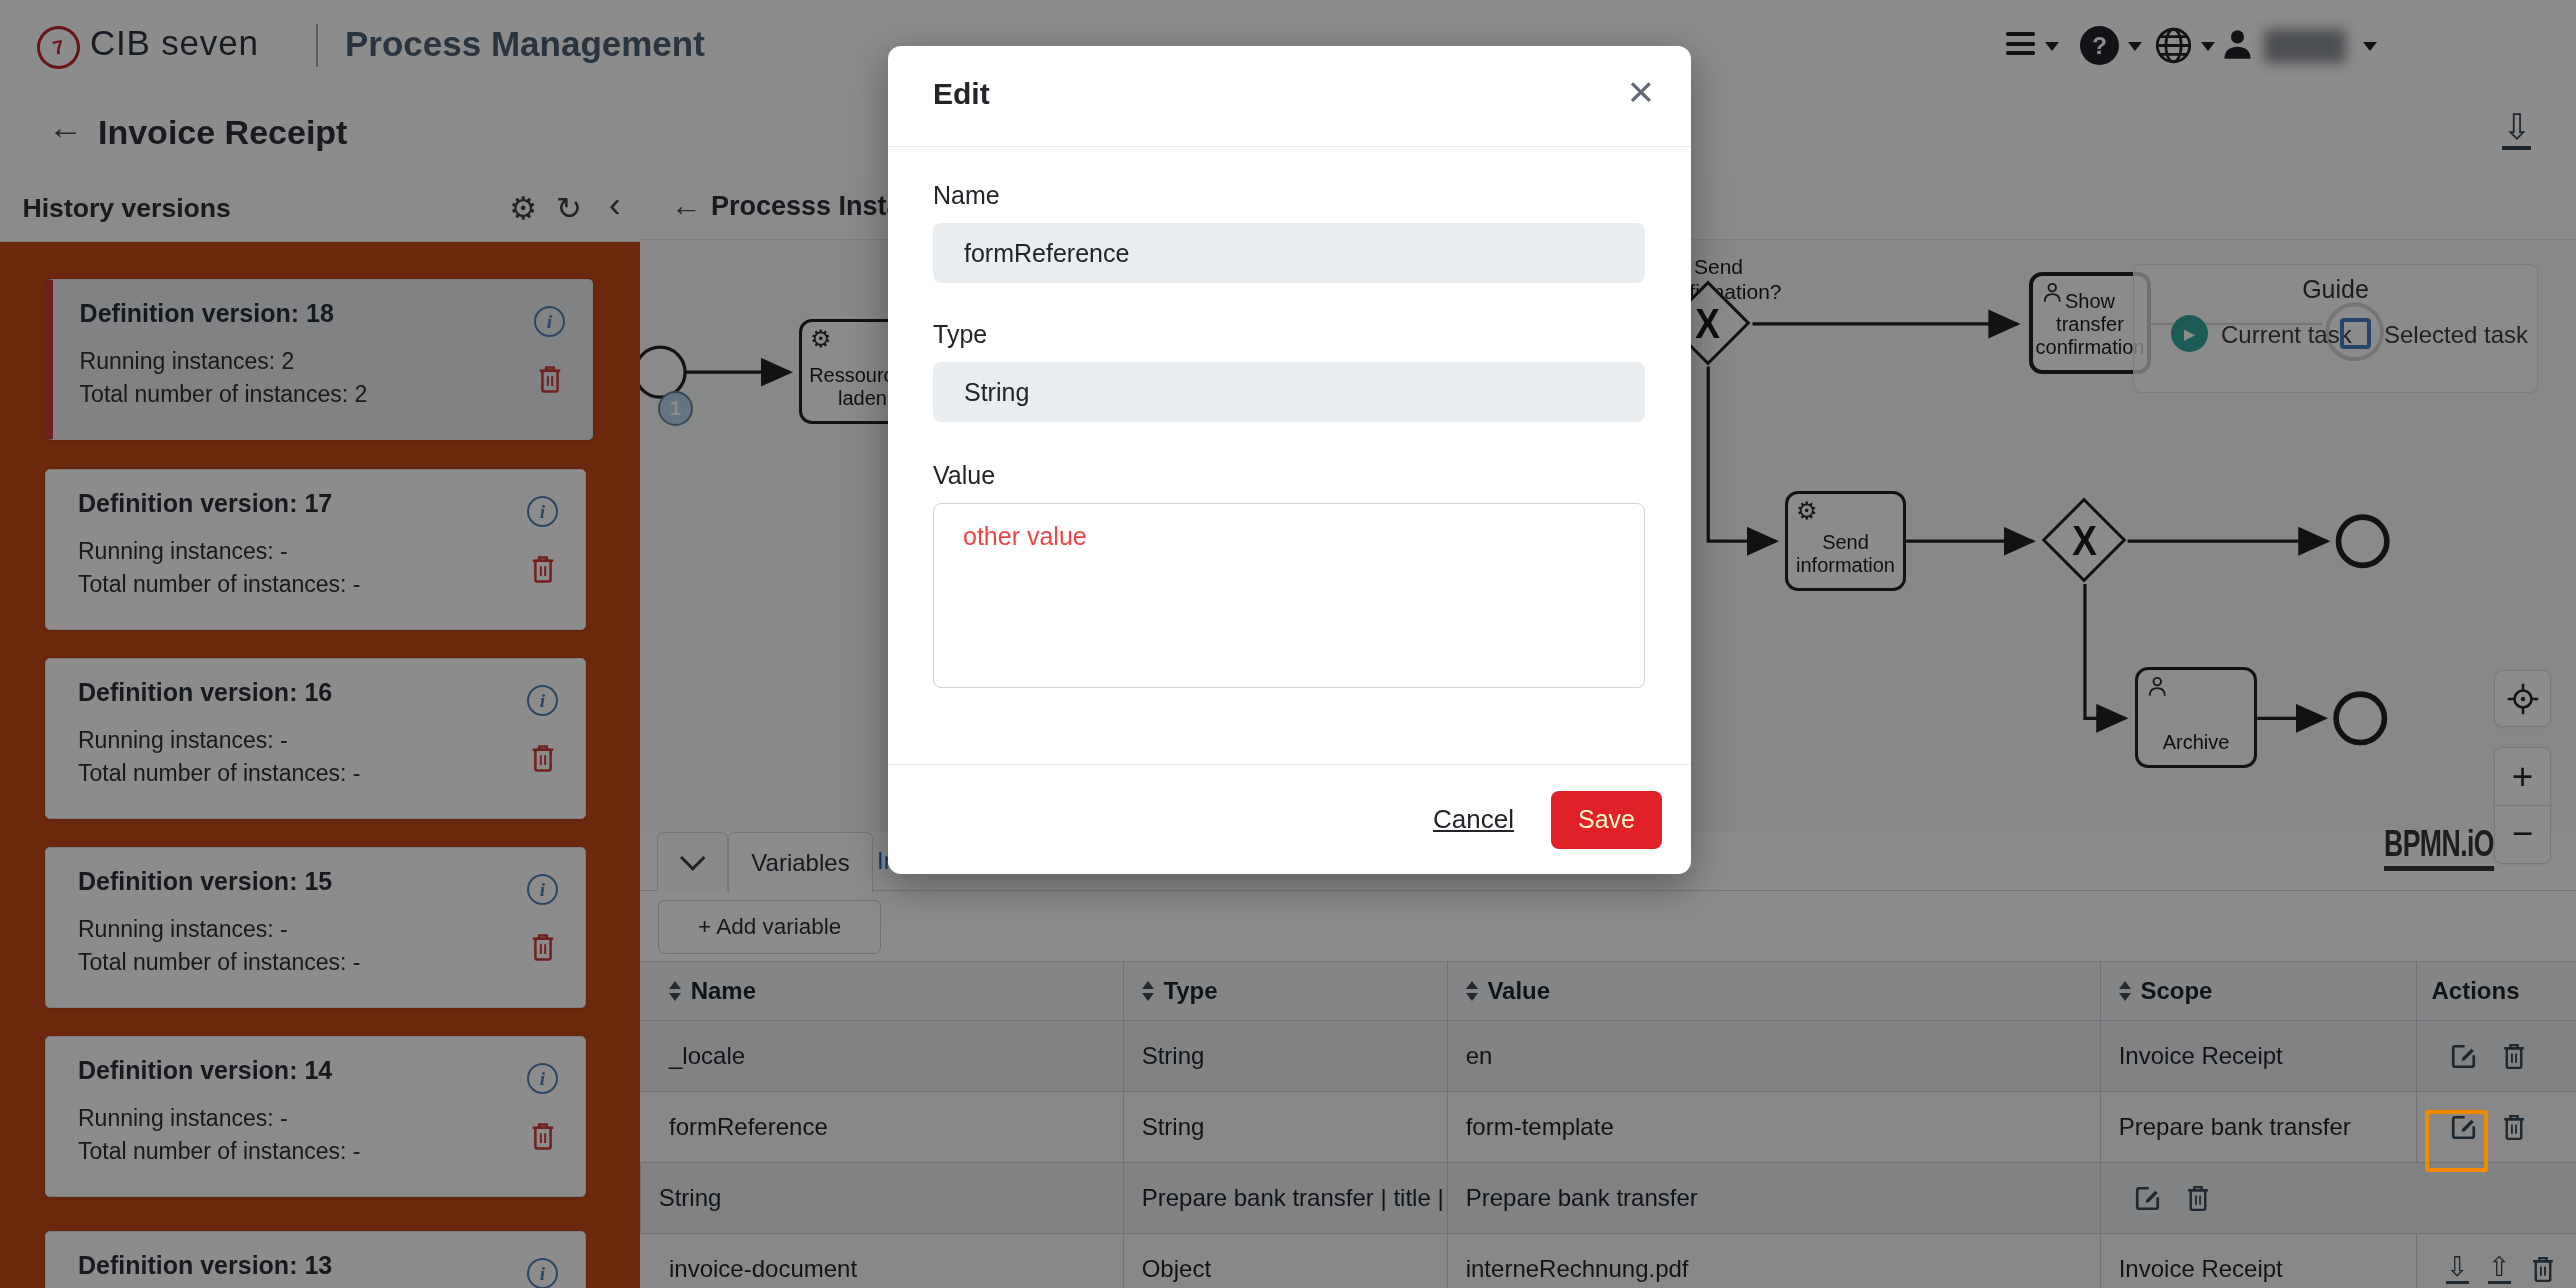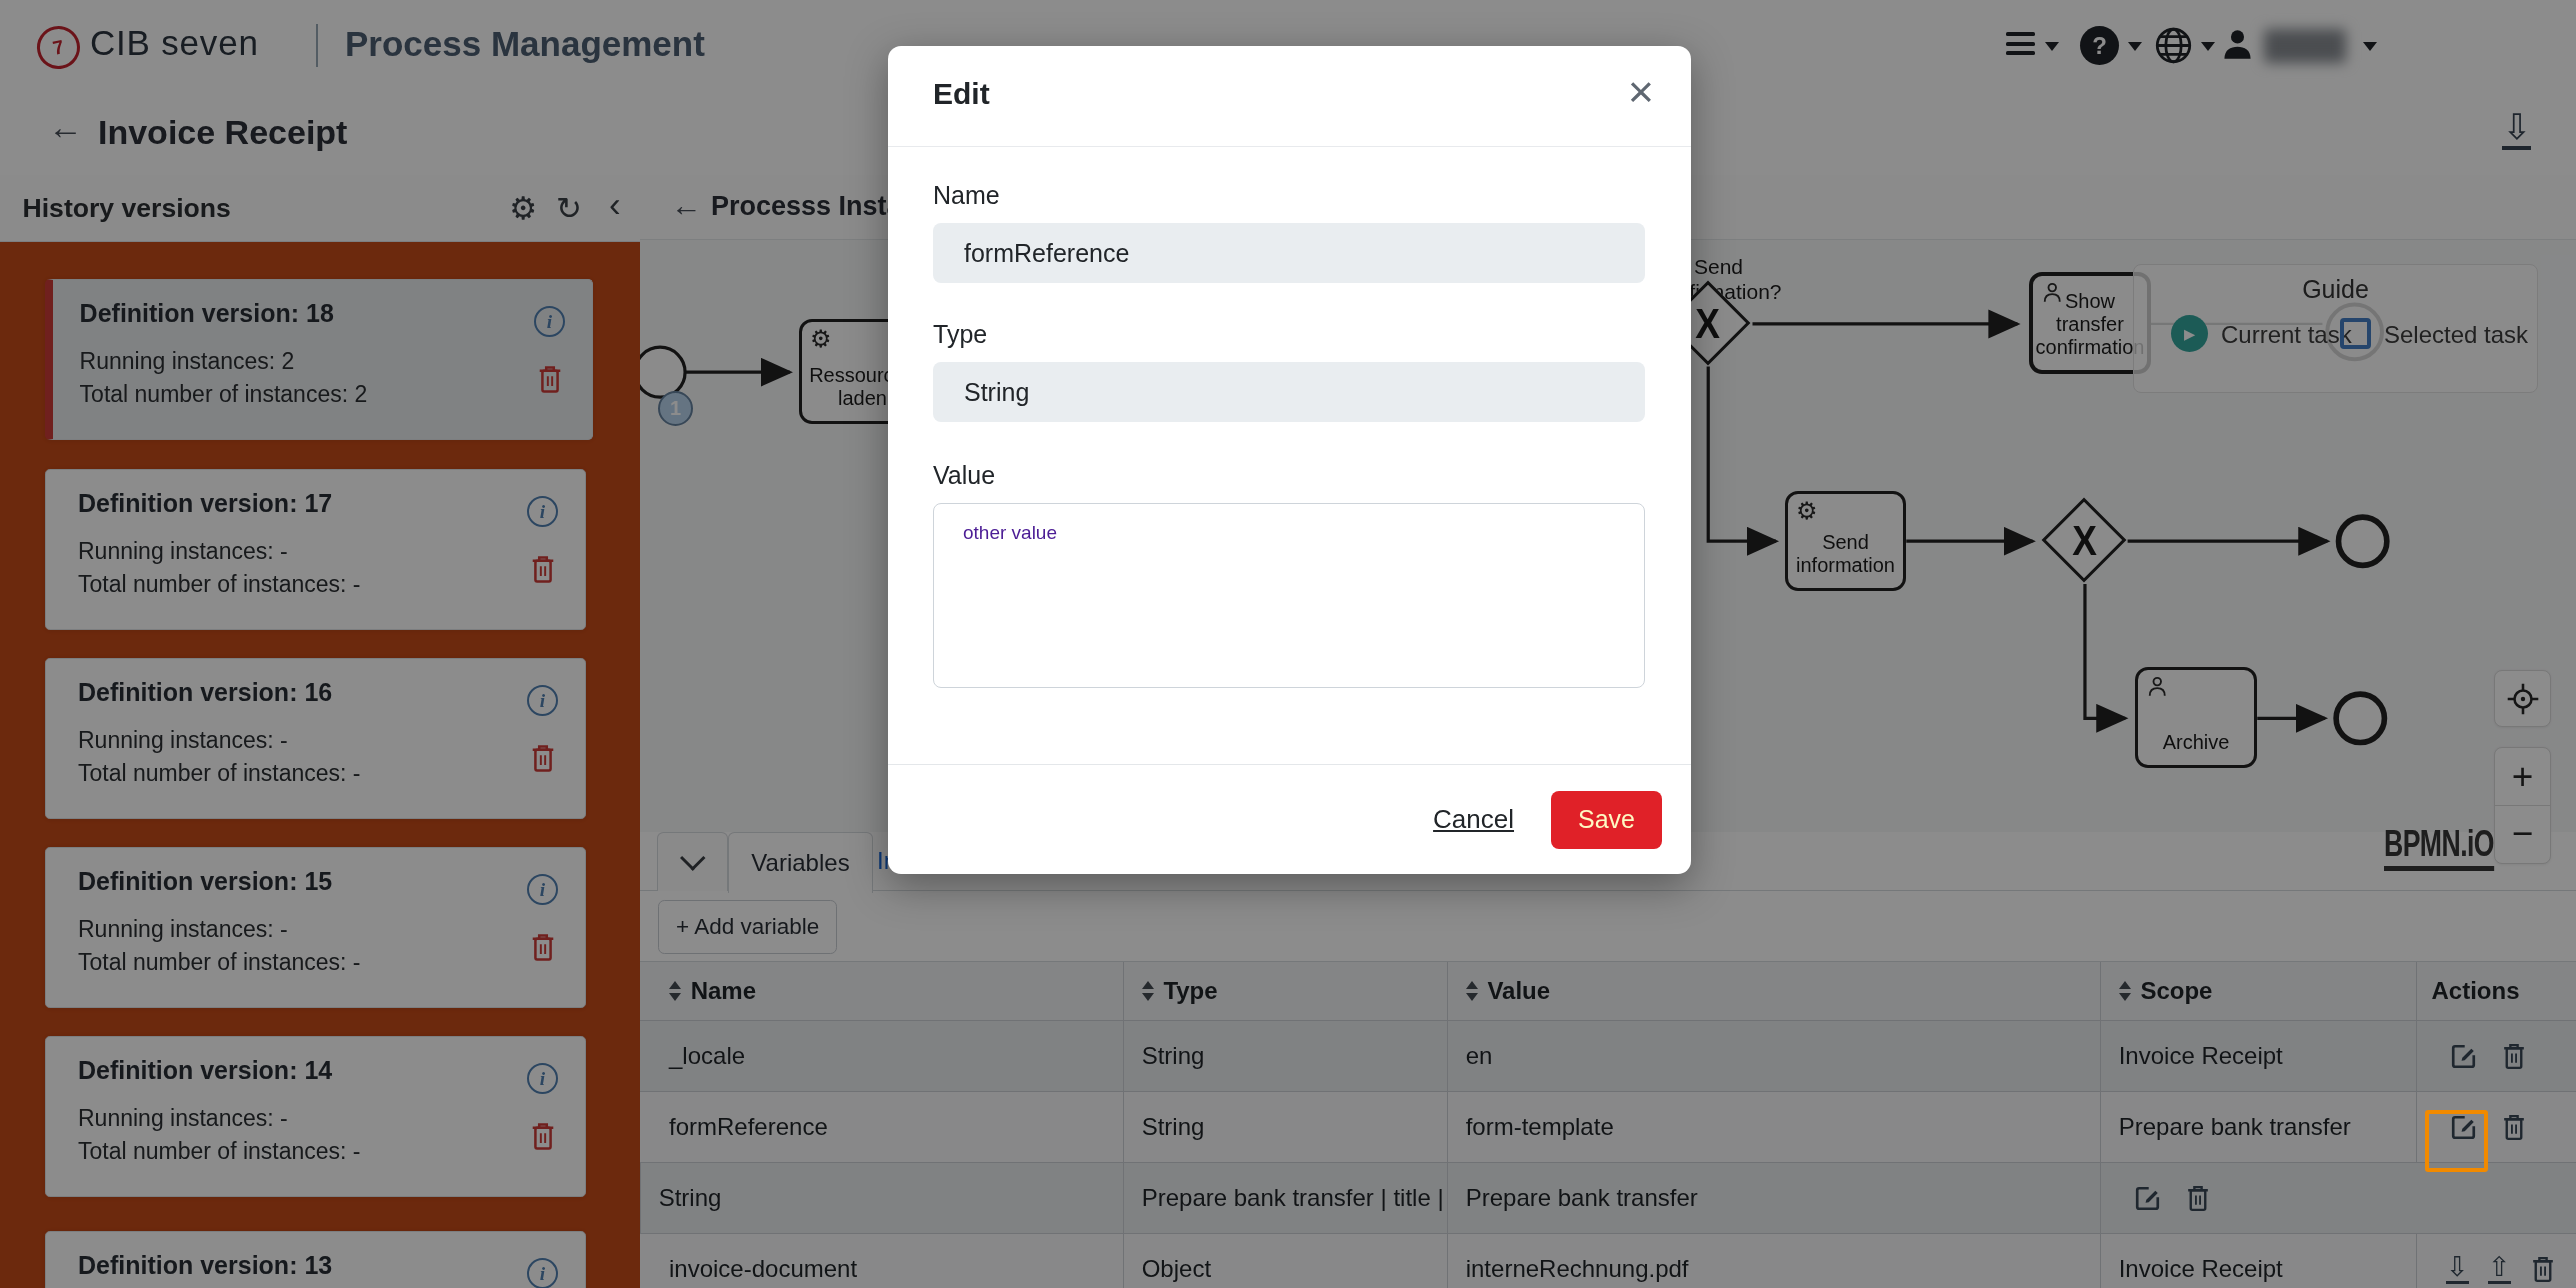--- a/index.html
+++ b/index.html
@@ -90,21 +90,21 @@
   .tabs{position:absolute;left:640px;top:832px;width:1936px;height:58px;border-bottom:1.6px solid #d4d8dc;}
   .tab-chev{position:absolute;left:17px;top:0;width:69px;height:58px;background:#fbfbfc;border:0.8px solid #d4d8dc;
        border-bottom:none;border-radius:6.4px 6.4px 0 0;display:flex;align-items:center;justify-content:center;}
   .chev{width:14.5px;height:14.5px;border-right:3.2px solid #2e3338;border-bottom:3.2px solid #2e3338;
        transform:rotate(45deg);margin-top:-8px;}
   .tab-act{position:absolute;left:88px;top:0;width:143px;height:60px;background:#fff;border:0.8px solid #d4d8dc;
        border-bottom:none;border-radius:6.4px 6.4px 0 0;display:flex;align-items:center;justify-content:center;
        font-size:24px;color:#1d232b;}
   .tab-inact{position:absolute;left:237px;top:14.5px;font-size:24px;color:#0b5ed7;}
 
-  .addvar{position:absolute;left:658px;top:900px;height:52px;padding:0 17px;background:#fff;
+  .addvar{position:absolute;left:658px;top:900px;height:52px;padding:0 39px;background:#fff;
        border:1.6px solid #c6cbd1;border-radius:6.4px;display:flex;align-items:center;font-size:22.5px;color:#1d232b;}
 
   
   .tbl{position:absolute;left:640px;top:961px;width:1936px;}
   .thead,.trow{display:grid;grid-template-columns:483px 324px 653px 316px 161px;}
   .thead{height:58px;background:#f0f2f4;border-top:0.8px solid #d4d8dc;border-bottom:0.8px solid #c9ced4;
        font-size:24px;font-weight:700;color:#15191e;}
   .trow{height:70px;font-size:24px;color:#15191e;border-bottom:0.8px solid #c9ced4;}
   .trow.odd{background:#e8ebee;} .trow.even{background:#f7f8f9;}
   .c{display:flex;align-items:center;padding-left:17.7px;border-left:0.8px solid #c9ced4;
@@ -121,21 +121,21 @@
   .modal{position:absolute;left:888px;top:46px;width:803px;height:828px;background:#fff;border-radius:13px;
        box-shadow:0 11.3px 40px rgba(0,0,0,.35);z-index:60;box-sizing:border-box;}
   .m-hdr{position:absolute;left:0;top:0;width:100%;height:101px;border-bottom:1.6px solid #e8eaed;box-sizing:border-box;}
   .m-title{position:absolute;left:45px;top:31px;font-size:30px;font-weight:700;color:#212529;}
   .m-close{position:absolute;right:37px;top:22.5px;font-size:45px;font-weight:300;color:#5f6771;line-height:1;cursor:default;}
   .m-body{position:absolute;left:45px;top:101px;width:712px;}
   .m-label{margin-top:34px;font-size:25px;color:#212529;}
   .m-input{margin-top:13px;height:60px;background:#e9edf0;border-radius:8px;border:none;width:100%;
        font-size:25px;color:#212529;padding:0 31px;box-sizing:border-box;font-family:inherit;}
   .m-ta{margin-top:13px;height:185px;background:#fff;border:1.6px solid #ced4da;border-radius:8px;width:100%;
-       font-size:19px;color:#4c1d95;padding:17.7px 29px;box-sizing:border-box;resize:none;font-family:inherit;}
+       font-size:25px;color:#ef4444;padding:17.7px 29px;box-sizing:border-box;resize:none;font-family:inherit;}
   .m-ftr{position:absolute;left:0;bottom:0;width:100%;height:110px;border-top:1.6px solid #e4e7ea;box-sizing:border-box;
        display:flex;align-items:center;justify-content:flex-end;gap:37px;padding-right:29px;}
   .m-cancel{font-size:26px;color:#212529;text-decoration:underline;}
   .m-save{height:58px;padding:0 27px;background:#e02128;color:#fef9c3;font-size:25px;border:none;border-radius:8px;
        font-family:inherit;}
   .annot{position:absolute;left:2425px;top:1110px;width:63px;height:62px;border:4px solid #f18a00;border-radius:3.2px;
        z-index:70;box-sizing:border-box;}
   svg{display:block;}
 </style>
 </head>

